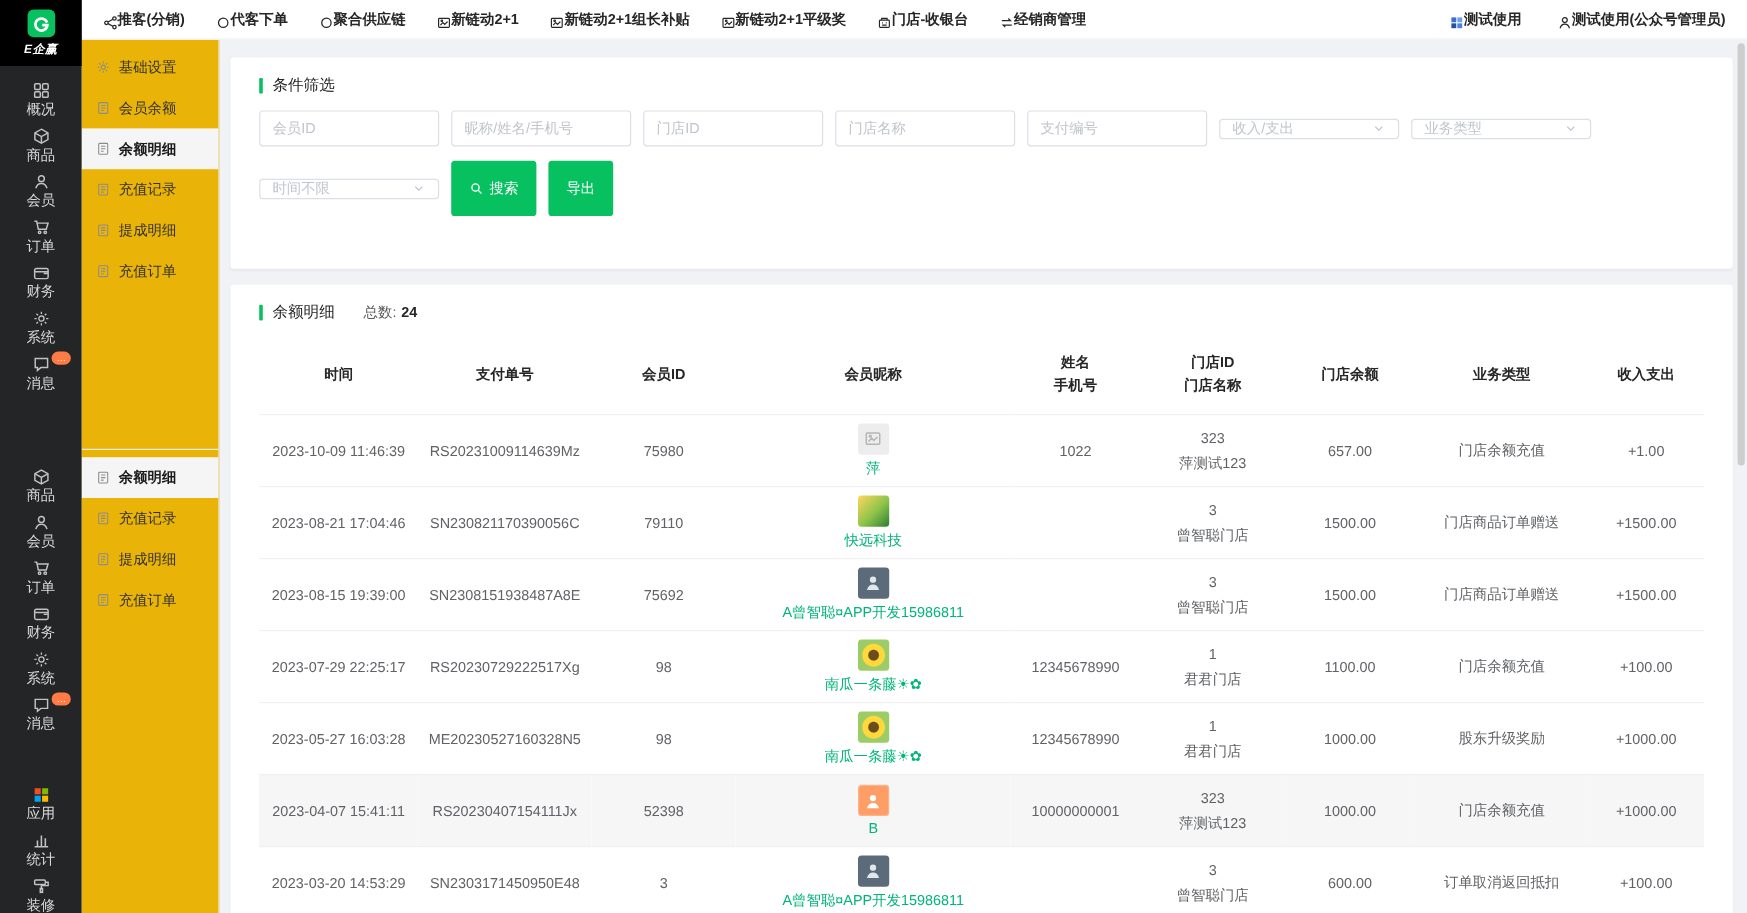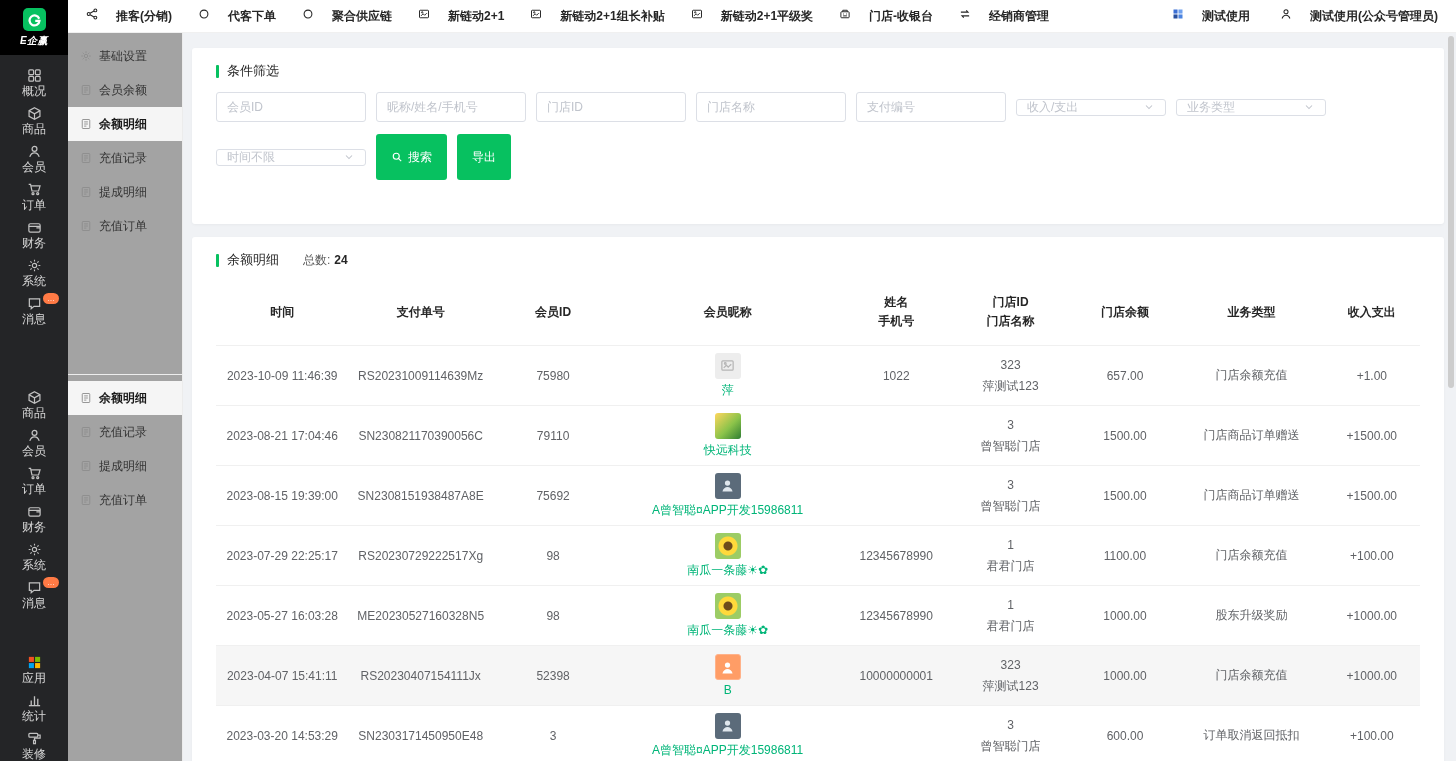--- a/index.html
+++ b/index.html
@@ -23,27 +23,27 @@
   .rail-group.g2{margin-top:37px}
   .rail-item{position:relative;height:38px;display:flex;flex-direction:column;align-items:center;justify-content:center;gap:2px;color:#d9d9d9;font-size:12px;cursor:pointer}
   .rail-icon svg{width:15px;height:15px}
   .rail-icon{color:#c2c2c2}
   .rail-label{line-height:1}
   .rail-badge{position:absolute;top:2px;right:9px;background:#ff7a45;color:#fff;font-size:8px;line-height:11px;height:11px;padding:0 4px;border-radius:6px}
 
   
   .topbar{position:absolute;left:68px;top:0;right:0;height:33px;background:#fff;border-bottom:1px solid #f0f0f0;display:flex;align-items:center;padding:0 18px;box-sizing:border-box;z-index:20}
   .topnav{display:flex;align-items:center;gap:26px}
-  .nav-item{display:flex;align-items:flex-start;gap:18px;font-size:12px;font-weight:700;color:#262626;cursor:pointer;white-space:nowrap}
+  .nav-item{display:flex;align-items:flex-end;gap:0;font-size:12px;font-weight:700;color:#262626;cursor:pointer;white-space:nowrap}
   .nav-item .icon{color:#262626}
   .topbar-right{margin-left:auto;display:flex;align-items:center;gap:30px}
   .topbar-right .nav-item{font-weight:700}
 
   
-  .submenu{position:absolute;left:68px;top:33px;bottom:0;width:115px;background:#a3a3a3;border-right:1px solid #ececec;box-sizing:border-box;z-index:10}
+  .submenu{position:absolute;left:68px;top:33px;bottom:0;width:115px;background:#eab308;border-right:1px solid #ececec;box-sizing:border-box;z-index:10}
   .submenu-group{padding-top:6px}
   .submenu-group + .submenu-group{margin-top:131px;border-top:1px solid #ededed}
   .submenu-item{height:34px;display:flex;align-items:center;gap:7px;padding:0 12px;font-size:12px;color:#333;cursor:pointer}
   .submenu-item .icon{color:#8c8c8c}
   .submenu-item.active{background:#f5f5f5;font-weight:700;color:#1a1a1a}
 
   
   .content{position:absolute;left:183px;top:33px;right:0;bottom:0;background:#f0f2f5;overflow:hidden;padding:15px 12px 0 9px;box-sizing:border-box}
   .card{background:#fff;border-radius:3px;box-shadow:0 1px 3px rgba(0,0,0,.04)}
   .card-title{display:flex;align-items:center;gap:8px;font-size:13px;font-weight:400;color:#262626}

